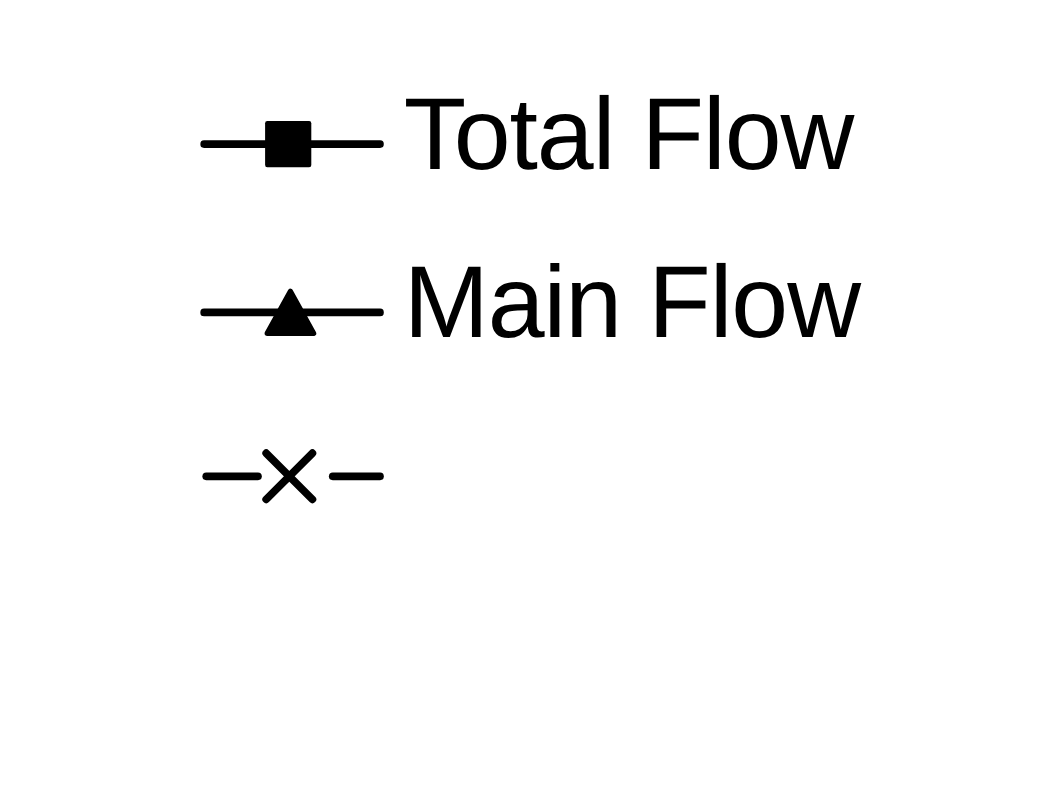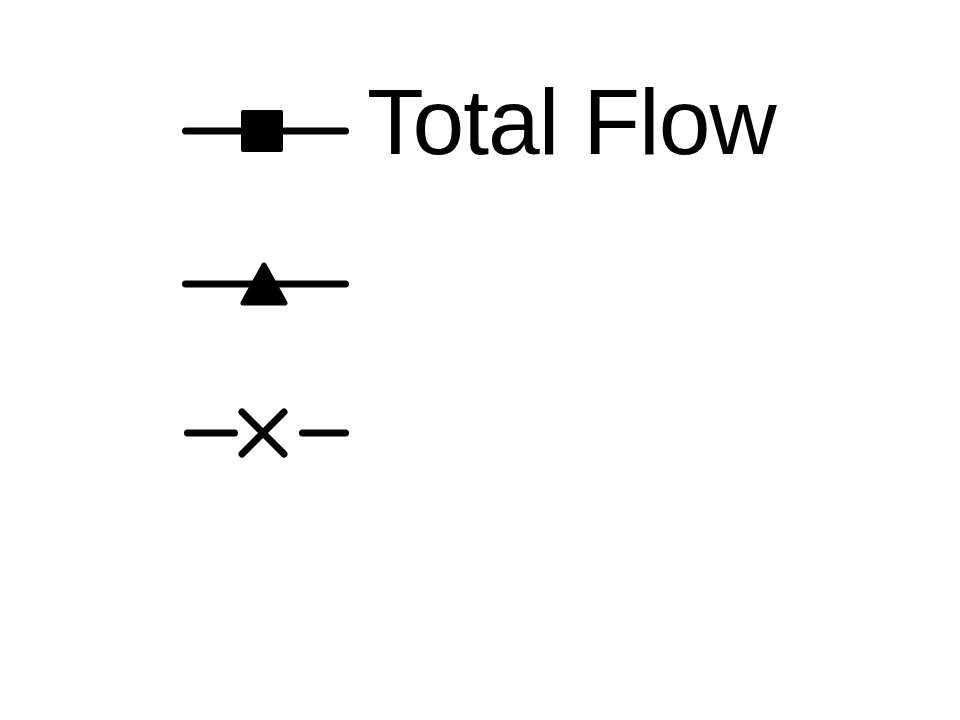--- a/index.html
+++ b/index.html
@@ -67,20 +67,21 @@
     </svg>
   </div>
   <div class="label label-1">Total Flow</div>
 
   <div class="sample sample-2">
     <svg viewBox="0 0 167 52">
       <line class="stroke" x1="3.5" y1="26" x2="163.5" y2="26" stroke-width="7" stroke-linecap="round"></line>
       <path class="fill" d="M82 7 L103 45 L61 45 Z" stroke="#000000" stroke-width="5" stroke-linejoin="round"></path>
     </svg>
   </div>
+  <div class="label label-2">Main Flow</div>
 
   <div class="sample sample-3">
     <svg viewBox="0 0 167 52">
       <line class="stroke" x1="5.5" y1="26" x2="52.5" y2="26" stroke-width="7" stroke-linecap="round"></line>
       <line class="stroke" x1="60" y1="5" x2="102" y2="47" stroke-width="7" stroke-linecap="round"></line>
       <line class="stroke" x1="102" y1="5" x2="60" y2="47" stroke-width="7" stroke-linecap="round"></line>
       <line class="stroke" x1="120.5" y1="26" x2="163.5" y2="26" stroke-width="7" stroke-linecap="round"></line>
     </svg>
   </div>
 

